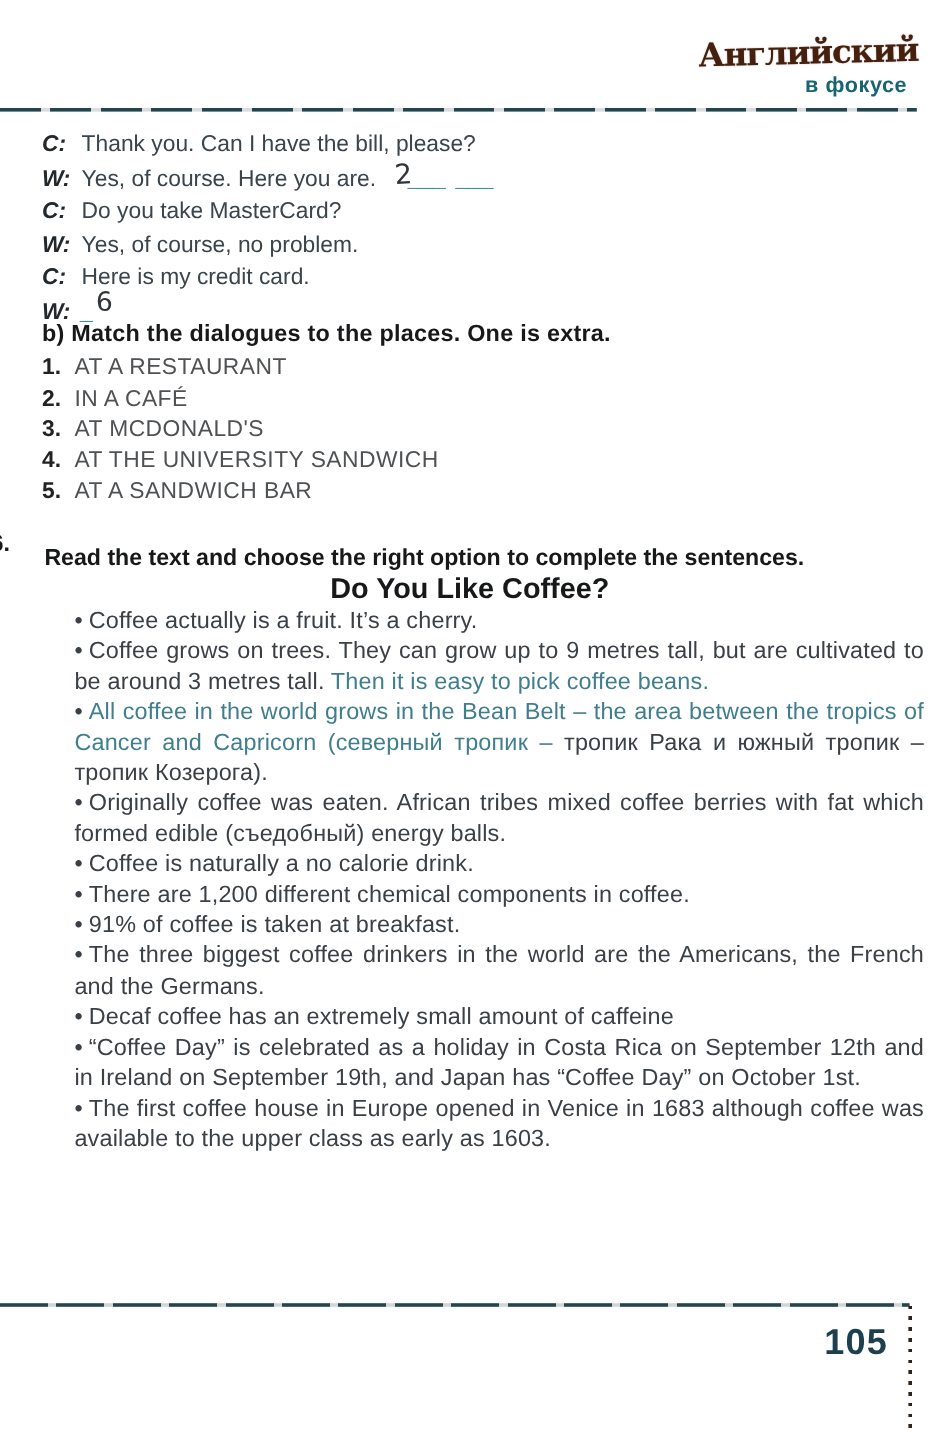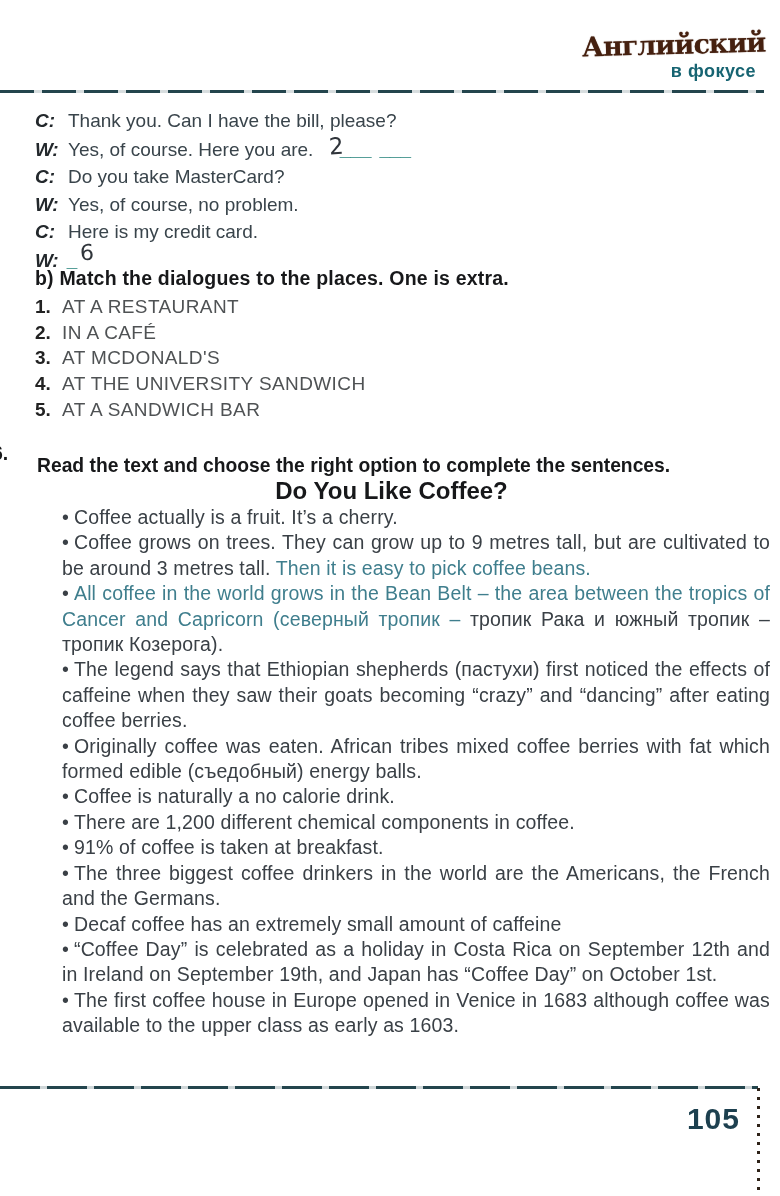--- a/index.html
+++ b/index.html
@@ -160,21 +160,20 @@
   </div>
 
   <div class="t6num">6.</div>
   <div class="t6head">Read the text and choose the right option to complete the sentences.</div>
   <div class="t6title">Do You Like Coffee?</div>
 
   <div class="facts">
     <p><span class="dot">•</span><span>Coffee actually is a fruit. It’s a cherry.</span></p>
     <p><span class="dot">•</span><span>Coffee grows on trees. They can grow up to 9 metres tall, but are cultivated to be around 3 metres tall. </span><span class="tint">Then it is easy to pick coffee beans.</span></p>
     <p><span class="dot">•</span><span class="tint">All coffee in the world grows in the Bean Belt – the area between the tropics of Cancer and Capricorn (северный тропик – </span><span>тропик Рака и южный тропик – тропик Козерога).</span></p>
-    <p><span class="dot">•</span><span>The legend says that Ethiopian shepherds (пастухи) first noticed the effects of caffeine when they saw their goats becoming “crazy” and “dancing” after eating coffee berries.</span></p>
     <p><span class="dot">•</span><span>Originally coffee was eaten. African tribes mixed coffee berries with fat which formed edible (съедобный) energy balls.</span></p>
     <p><span class="dot">•</span><span>Coffee is naturally a no calorie drink.</span></p>
     <p><span class="dot">•</span><span>There are 1,200 different chemical components in coffee.</span></p>
     <p><span class="dot">•</span><span>91% of coffee is taken at breakfast.</span></p>
     <p><span class="dot">•</span><span>The three biggest coffee drinkers in the world are the Americans, the French and the Germans.</span></p>
     <p><span class="dot">•</span><span>Decaf coffee has an extremely small amount of caffeine</span></p>
     <p><span class="dot">•</span><span>“Coffee Day” is celebrated as a holiday in Costa Rica on September 12th and in Ireland on September 19th, and Japan has “Coffee Day” on October 1st.</span></p>
     <p><span class="dot">•</span><span>The first coffee house in Europe opened in Venice in 1683 although coffee was available to the upper class as early as 1603.</span></p>
   </div>
 

